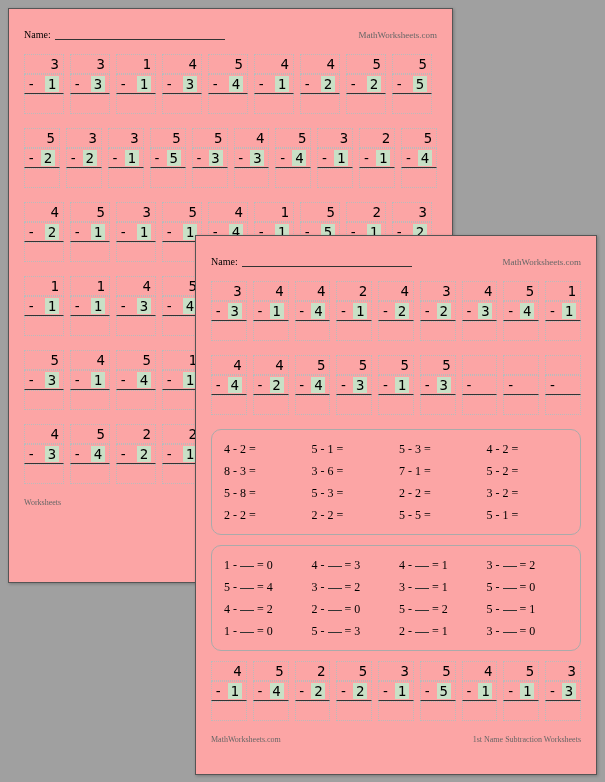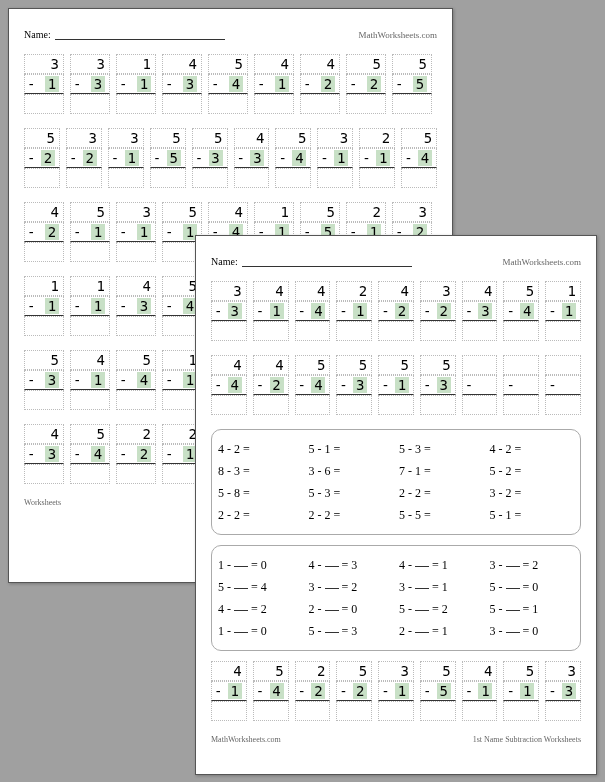--- a/index.html
+++ b/index.html
@@ -6,21 +6,21 @@
   body {
     margin: 0;
     background: #a0a0a0;
     font-family: monospace;
     width: 605px;
     height: 782px;
     position: relative;
   }
   .page {
     position: absolute;
-    background: #ffffff;
+    background: #fca5a5;
     border: 1px solid #555;
     box-shadow: 1px 1px 3px rgba(0,0,0,0.25);
     padding: 20px 15px 14px 15px;
   }
   .page-back { left: 8px; top: 8px; width: 445px; height: 575px; }
   .page-front { left: 195px; top: 235px; width: 402px; height: 540px; }
   .header { display: flex; justify-content: space-between; align-items: flex-end; font-size: 10px; margin-bottom: 14px; font-family: Georgia, serif; }
   .name-line { display: flex; align-items: flex-end; gap: 4px; }
   .name-line .line { display: inline-block; border-bottom: 1px solid #333; width: 170px; height: 1px; }
   .site { color: #666; font-size: 9px; }
@@ -42,21 +42,21 @@
   .psub .num {
     display: inline-block;
     min-width: 14px;
     text-align: center;
     background: #c8e0c6;
   }
   .psub .num.empty { color: transparent; }
   .box {
     border: 1px solid #aaa;
     border-radius: 10px;
-    padding: 8px 6px;
+    padding: 8px 12px;
     margin-bottom: 10px;
     font-size: 12px;
     line-height: 22px;
     display: grid;
     grid-template-columns: repeat(4, 1fr);
     column-gap: 6px;
     font-family: Georgia, serif;
   }
   .blank {
     display: inline-block;

